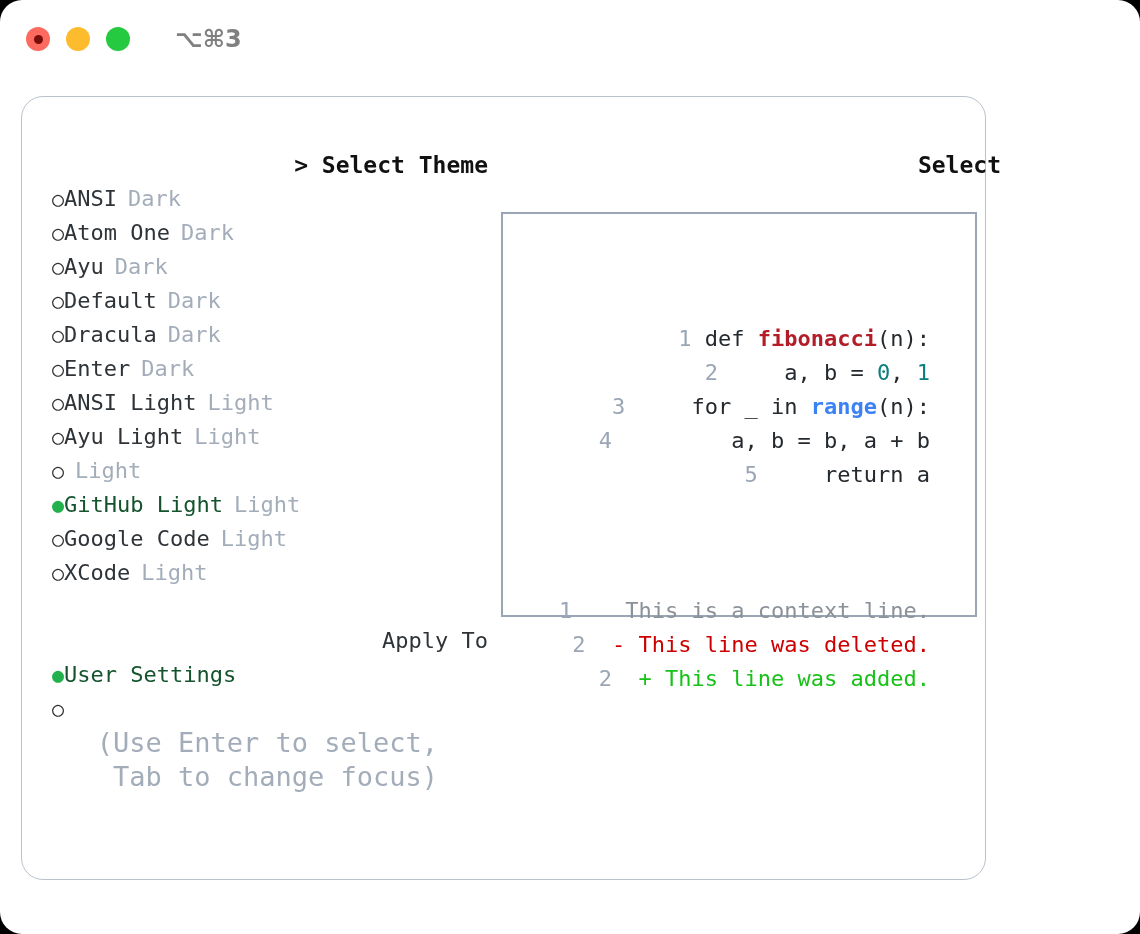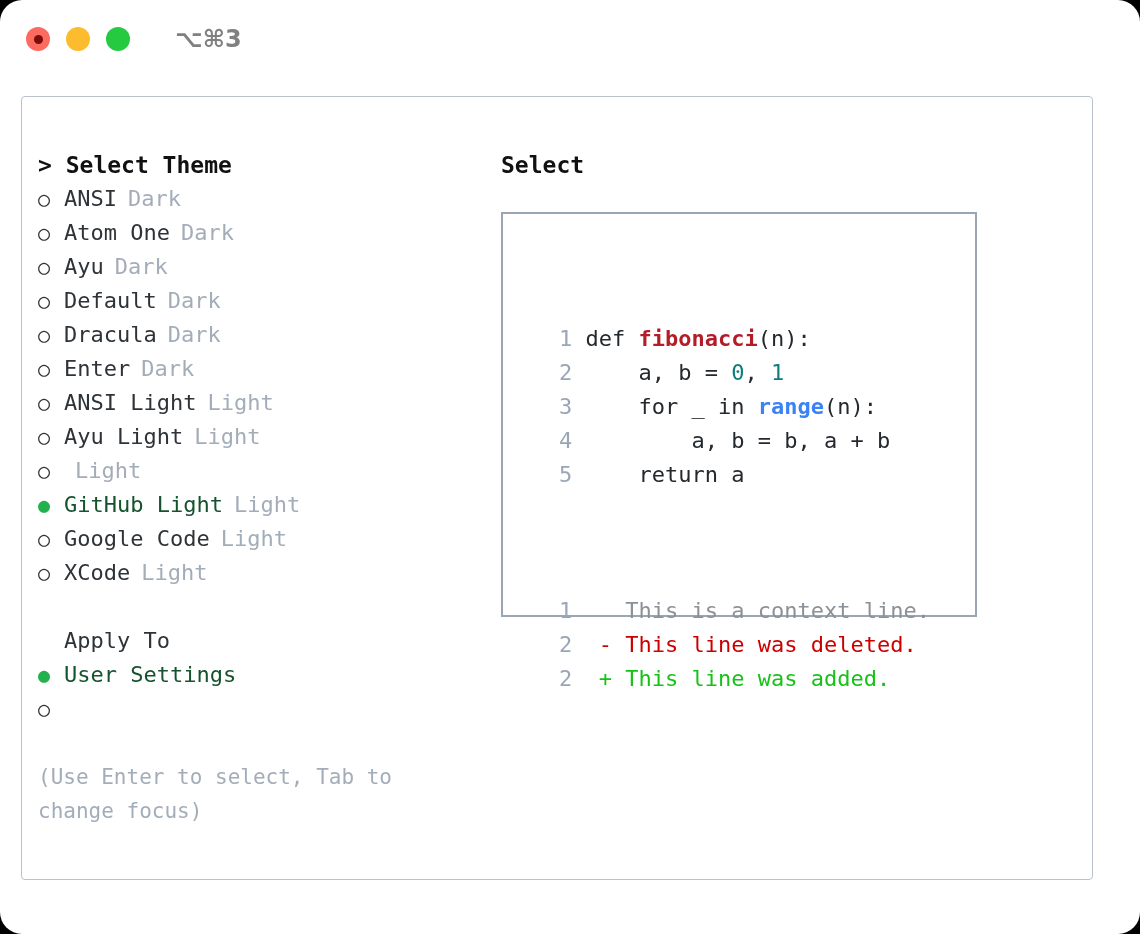--- a/index.html
+++ b/index.html
@@ -65,26 +65,27 @@
     color: #808080;
     letter-spacing: 0px;
     font-family: "DejaVu Sans", sans-serif;
   }
 
   
   .panel {
     position: absolute;
     left: 21px;
     top: 96px;
-    width: 1072px;
+    width: 965px;
     height: 784px;
     border: 1px solid #b9c2cc;
-    border-radius: 4px;
+    border-radius: 22px;
     box-sizing: border-box;
     background: #ffffff;
+    text-align: right;
   }
 
   .cols {
     position: absolute;
     left: 0; top: 0;
     width: 100%;
     height: 100%;
   }
 
   
@@ -125,22 +126,21 @@
 
   .apply-head {
     font-size: 22px;
     color: #2e3338;
     line-height: 34px;
     padding-left: 26px;
     white-space: pre;
   }
 
   .hint {
-    margin-top: 34px;
-    font-size: 21px;
+    font-size: 27px;
     color: #a3adba;
     line-height: 34px;
     width: 400px;
   }
 
   
   .right-col {
     position: absolute;
     left: 479px;
     top: 51px;

